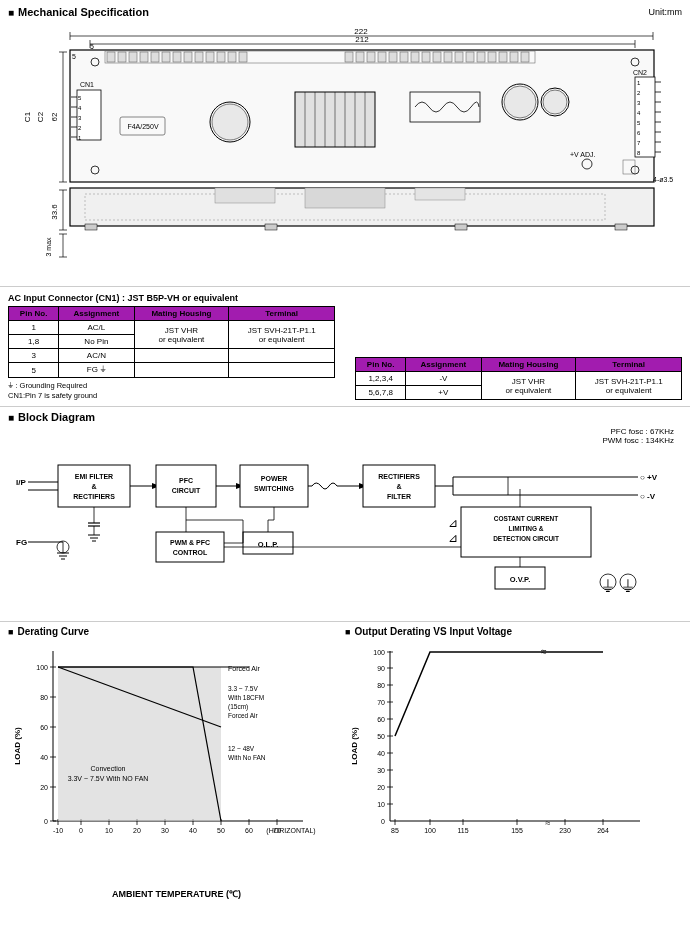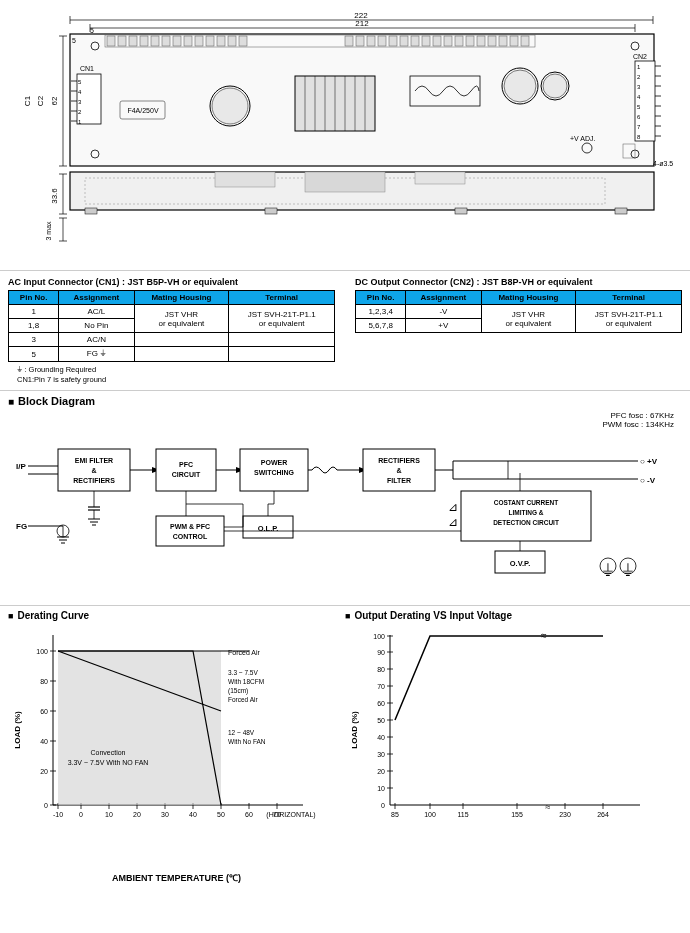--- a/index.html
+++ b/index.html
@@ -30,47 +30,47 @@
       padding: 6px 8px 4px 8px;
       border-bottom: 1px solid #ccc;
     }
 
     
     .connector-section {
       padding: 6px 8px;
       display: flex;
       gap: 20px;
       font-size: 8.5px;
+      align-items: flex-end;
     }
     .connector-block {
       flex: 1;
     }
     .connector-title {
       font-weight: bold;
       margin-bottom: 3px;
       font-size: 9px;
     }
     .conn-table {
       border-collapse: collapse;
       font-size: 8px;
       width: 100%;
     }
     .conn-table th, .conn-table td {
       border: 1px solid #000;
       padding: 2px 4px;
       text-align: center;
     }
     .conn-table th {
-      background: #0ea5e9;
+      background: #a21caf;
       font-weight: bold;
     }
     .grounding-note {
       font-size: 7.5px;
       margin-top: 3px;
-      margin-left: 9px;
     }
 
     
     #block-diagram {
       padding: 4px 8px 4px 8px;
       border-top: 1px solid #ccc;
     }
     .block-diagram-area {
       position: relative;
       height: 190px;
@@ -122,20 +122,26 @@
       font-size: 9px;
       font-weight: bold;
       margin-top: 16px;
     }
 
   </style>
 </head>
 <body>
 
 <div id="mech-spec">
+  <div style="display:flex; justify-content:space-between; align-items:center; margin-bottom:4px;">
+    <div class="section-header" style="margin-bottom:0;">
+      <span>Mechanical Specification</span>
+    </div>
+    <div style="font-size:9px;">Unit:mm</div>
+  </div>
 
   <div style="position:relative; width:660px; margin:0 auto;">
     <svg width="660" height="260">
 
       <line x1="55" y1="14" x2="638" y2="14" stroke="#000" stroke-width="0.7"></line>
       <line x1="55" y1="10" x2="55" y2="18" stroke="#000" stroke-width="0.7"></line>
       <line x1="638" y1="10" x2="638" y2="18" stroke="#000" stroke-width="0.7"></line>
       <text x="346" y="12" text-anchor="middle" font-size="8">222</text>
 
       <line x1="75" y1="22" x2="620" y2="22" stroke="#000" stroke-width="0.7"></line>
@@ -326,21 +332,20 @@
         </tr>
       </tbody>
     </table>
     <div class="grounding-note">
       <div>⏚ : Grounding Required</div>
       <div>CN1:Pin 7 is safety ground</div>
     </div>
   </div>
 
   <div class="connector-block">
-    <div class="connector-title">DC Output Connector (CN2) : JST B8P-VH or equivalent</div>
     <table class="conn-table">
       <thead>
         <tr>
           <th>Pin No.</th>
           <th>Assignment</th>
           <th>Mating Housing</th>
           <th>Terminal</th>
         </tr>
       </thead>
       <tbody>

